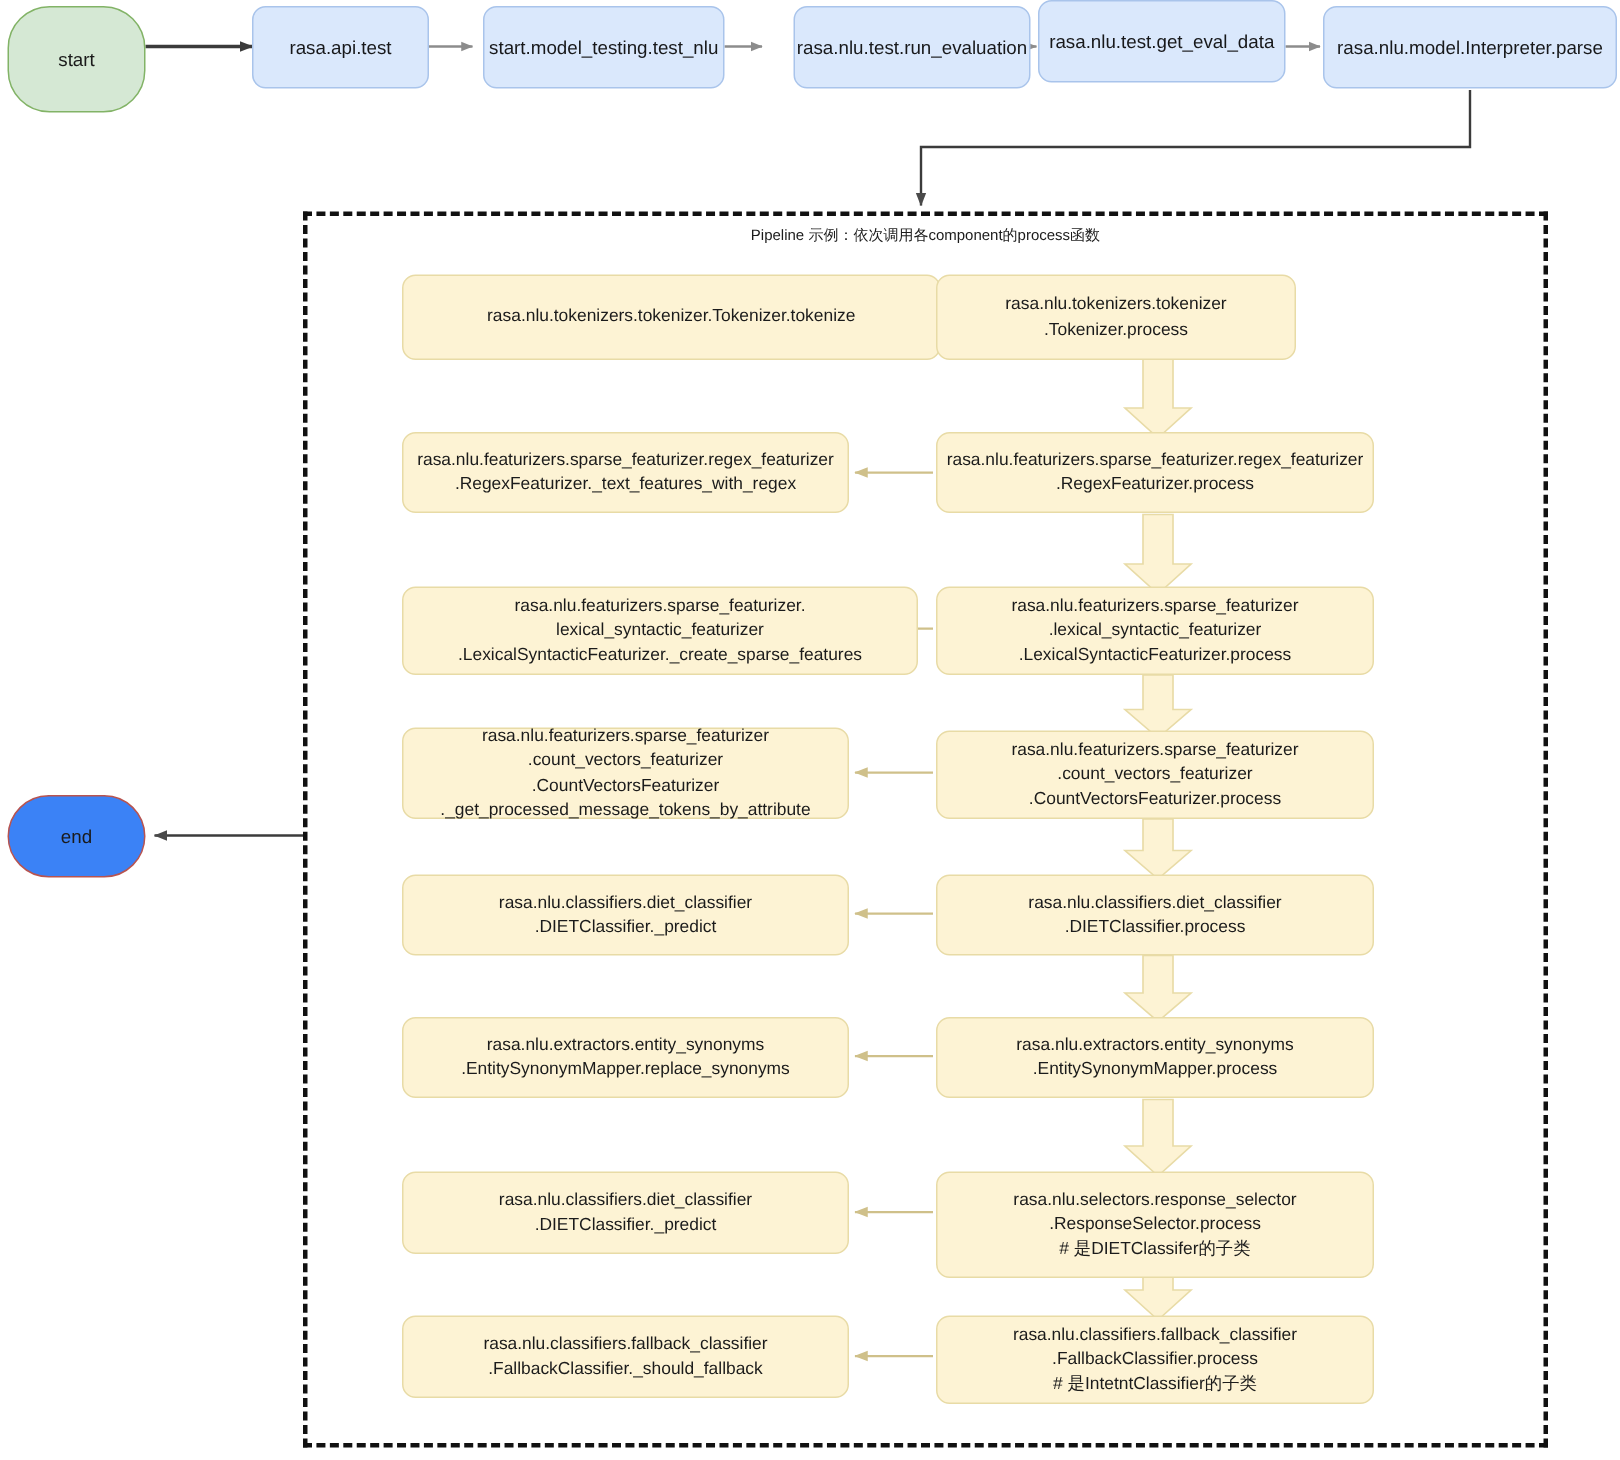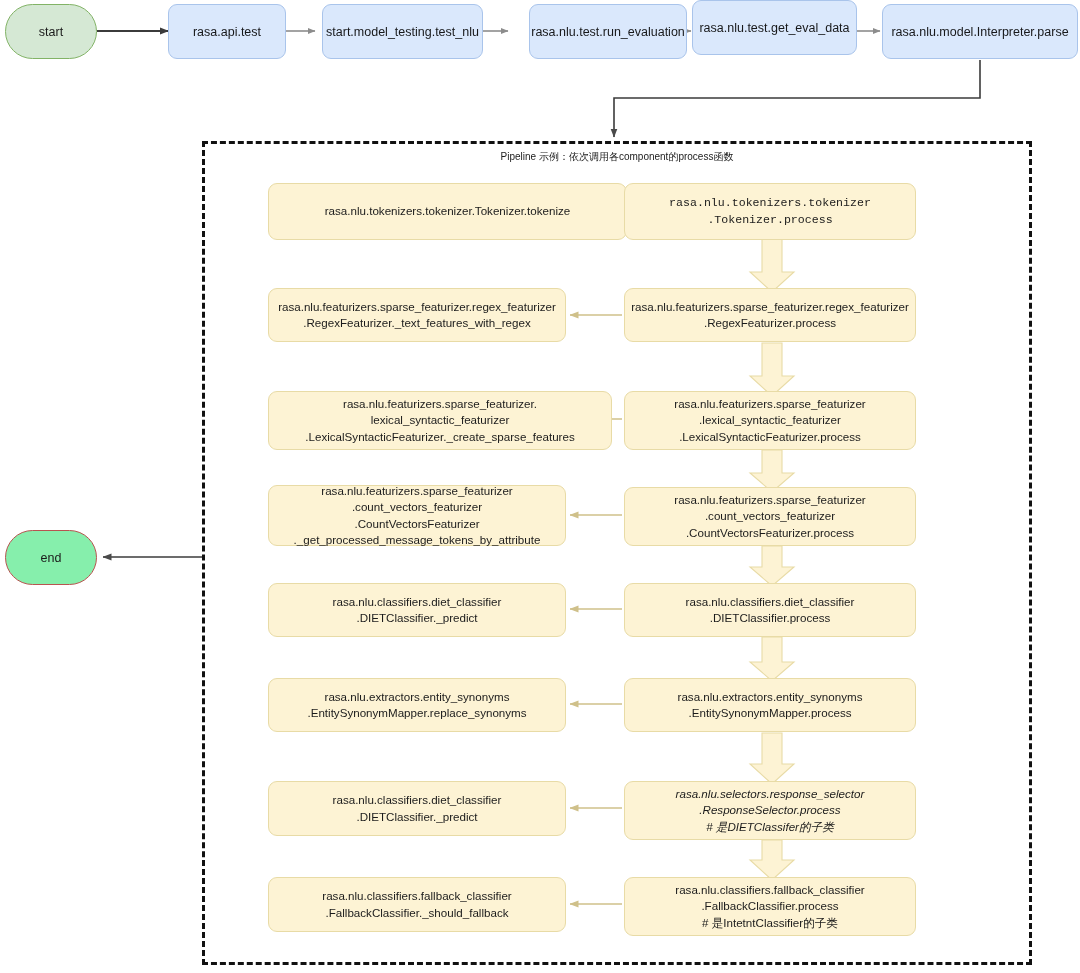--- a/index.html
+++ b/index.html
@@ -28,21 +28,21 @@
     font-size: 12.5px;
     color: #1a1a1a;
     text-align: center;
     box-sizing: border-box;
   }
   .terminal.start {
     background: #d5e8d4;
     border: 1.3px solid #82b366;
   }
   .terminal.end {
-    background: #86efac;
+    background: #3b82f6;
     border: 1.3px solid #b85450;
   }
 
   
   .topnode {
     position: absolute;
     display: flex;
     align-items: center;
     justify-content: center;
     background: #dae8fc;
@@ -159,21 +159,21 @@
       <path d="M762,239 L782,239 L782,272 L794,272 L772,292 L750,272 L762,272 Z"></path>
       <path d="M762,343 L782,343 L782,376 L794,376 L772,396 L750,376 L762,376 Z"></path>
       <path d="M762,450 L782,450 L782,473 L794,473 L772,492 L750,473 L762,473 Z"></path>
       <path d="M762,546 L782,546 L782,567 L794,567 L772,586 L750,567 L762,567 Z"></path>
       <path d="M762,637 L782,637 L782,662 L794,662 L772,681 L750,662 L762,662 Z"></path>
       <path d="M762,733 L782,733 L782,764 L794,764 L772,784 L750,764 L762,764 Z"></path>
       <path d="M762,840 L782,840 L782,860 L794,860 L772,880 L750,860 L762,860 Z"></path>
     </g>
   </svg>
 
-  <div class="terminal start" style="left:5px; top:4px; width:92px; height:55px;">
+  <div class="terminal start" style="left:5px; top:4px; width:92px; height:71px;">
     <span>start</span>
   </div>
   <div class="terminal end" style="left:5px; top:530px; width:92px; height:55px;">
     <span>end</span>
   </div>
 
   <div class="topnode" style="left:168px; top:4px; width:118px; height:55px;">
     <span>rasa.api.test</span>
   </div>
   <div class="topnode" style="left:322px; top:4px; width:161px; height:55px;">
@@ -188,21 +188,21 @@
   <div class="topnode" style="left:882px; top:4px; width:196px; height:55px;align-items:center;">
     <span>rasa.nlu.model.Interpreter.parse</span>
   </div>
 
   <div id="pipeline-box"></div>
   <div id="pipeline-title">Pipeline 示例：依次调用各component的process函数</div>
 
   <div class="ybox" style="left:268px; top:183px; width:359px; height:57px;justify-content:center;">
     <span>rasa.nlu.tokenizers.tokenizer.Tokenizer.tokenize</span>
   </div>
-  <div class="ybox" style="left:624px; top:183px; width:292px; height:57px;font-family:Liberation Mono, monospace;">
+  <div class="ybox" style="left:624px; top:183px; width:240px; height:57px;">
     <span>rasa.nlu.tokenizers.tokenizer
 .Tokenizer.process</span>
   </div>
 
   <div class="ybox" style="left:268px; top:288px; width:298px; height:54px;">
     <span>rasa.nlu.featurizers.sparse_featurizer.regex_featurizer
 .RegexFeaturizer._text_features_with_regex</span>
   </div>
   <div class="ybox" style="left:624px; top:288px; width:292px; height:54px;">
     <span>rasa.nlu.featurizers.sparse_featurizer.regex_featurizer
@@ -247,21 +247,21 @@
   </div>
   <div class="ybox" style="left:624px; top:678px; width:292px; height:54px;">
     <span>rasa.nlu.extractors.entity_synonyms
 .EntitySynonymMapper.process</span>
   </div>
 
   <div class="ybox" style="left:268px; top:781px; width:298px; height:55px;">
     <span>rasa.nlu.classifiers.diet_classifier
 .DIETClassifier._predict</span>
   </div>
-  <div class="ybox" style="left:624px; top:781px; width:292px; height:59px;font-style:italic;">
+  <div class="ybox" style="left:624px; top:781px; width:292px; height:71px;">
     <span>rasa.nlu.selectors.response_selector
 .ResponseSelector.process
 # 是DIETClassifer的子类</span>
   </div>
 
   <div class="ybox" style="left:268px; top:877px; width:298px; height:55px;">
     <span>rasa.nlu.classifiers.fallback_classifier
 .FallbackClassifier._should_fallback</span>
   </div>
   <div class="ybox" style="left:624px; top:877px; width:292px; height:59px;">

